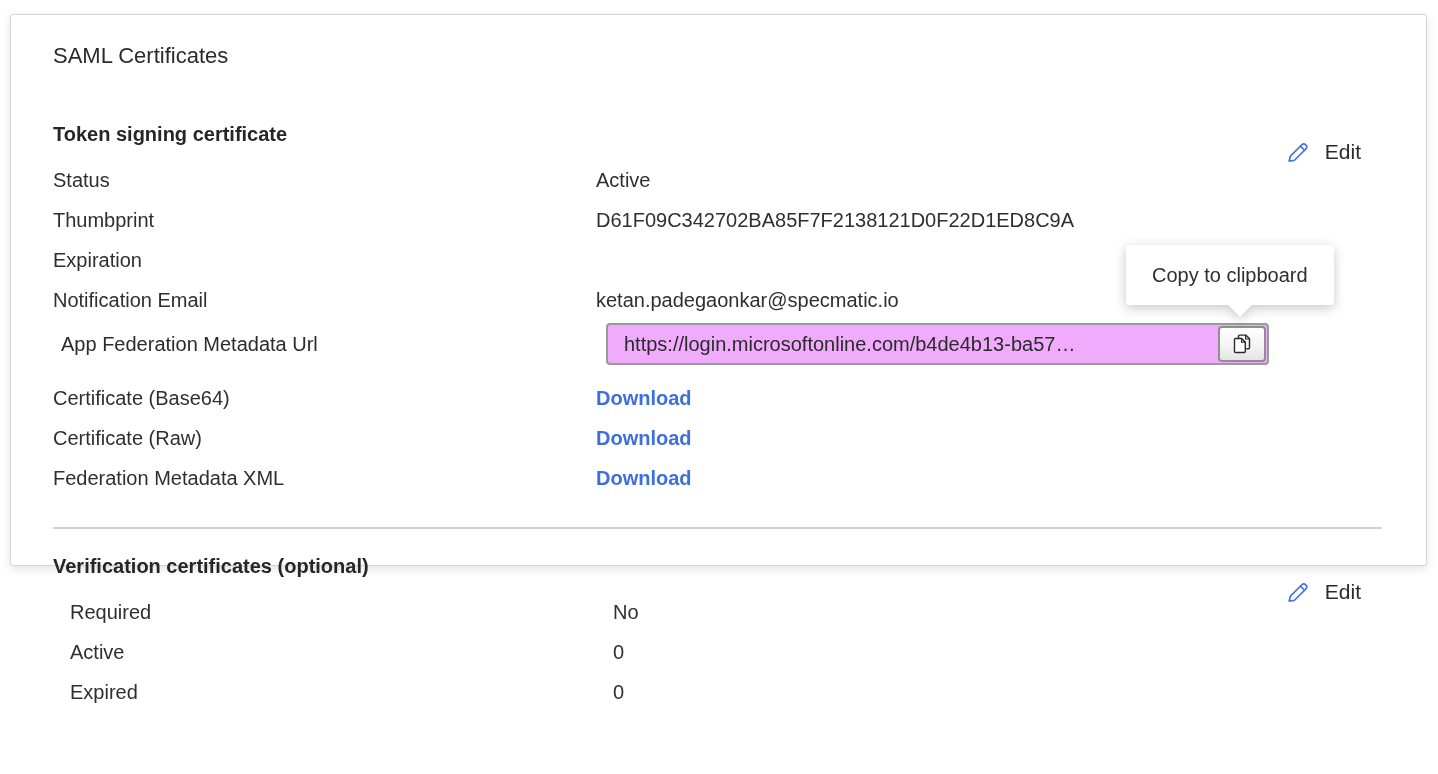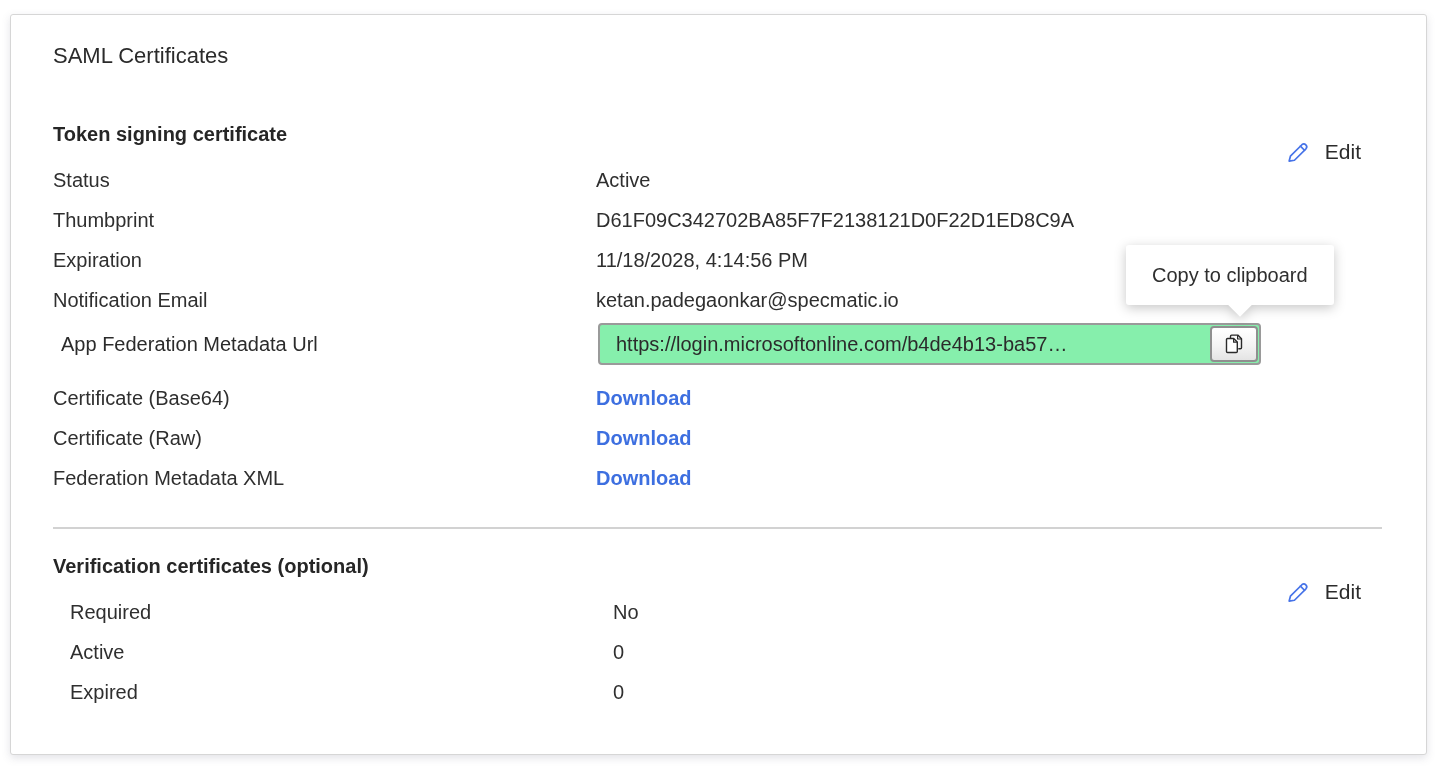--- a/index.html
+++ b/index.html
@@ -6,21 +6,21 @@
   html,body {
     width:1438px; height:774px;
     background:#ffffff;
     font-family:"Liberation Sans","DejaVu Sans",sans-serif;
     color:#2b2b2b;
     overflow:hidden;
   }
   .card {
     position:absolute;
     left:10px; top:14px;
-    width:1417px; height:741px;
+    width:1417px; height:552px;
     background:#fff;
     border:1px solid #d6d6d6;
     border-radius:3px;
     box-shadow:0 3px 8px rgba(100,100,120,.18);
     padding:26px 44px 0 42px;
   }
   .page-title {
     font-size:22px; line-height:30px;
     font-weight:400; color:#2b2b2b;
   }
@@ -53,24 +53,25 @@
     grid-template-columns:543px 1fr;
     margin-top:3px;
     height:48px;
     align-items:start;
   }
   .url-row .label { font-size:20px; line-height:42px;margin-left:8px; }
   .url-field-wrap { position:relative; width:663px; margin-left:2px; }
   .url-field {
     position:relative;
     width:663px; height:42px;
-    background:#86efac;
+    background:#f0abfc;
     border:2px solid #9a9a9a;
     border-radius:4px;
     overflow:hidden;
+    margin-left:8px;
   }
   .url-text {
     display:block;
     padding:0 56px 0 16px;
     font-size:20px;
     line-height:38px;
     color:#2b2b2b;
     white-space:nowrap;
     overflow:hidden;
   }
@@ -150,21 +151,20 @@
     <div class="row">
       <div class="label">Status</div>
       <div class="value">Active</div>
     </div>
     <div class="row">
       <div class="label">Thumbprint</div>
       <div class="value">D61F09C342702BA85F7F2138121D0F22D1ED8C9A</div>
     </div>
     <div class="row">
       <div class="label">Expiration</div>
-      <div class="value">11/18/2028, 4:14:56 PM</div>
     </div>
     <div class="row">
       <div class="label">Notification Email</div>
       <div class="value">ketan.padegaonkar@specmatic.io</div>
     </div>
   </div>
 
   <div class="url-row">
     <div class="label">App Federation Metadata Url</div>
     <div class="url-field-wrap">

